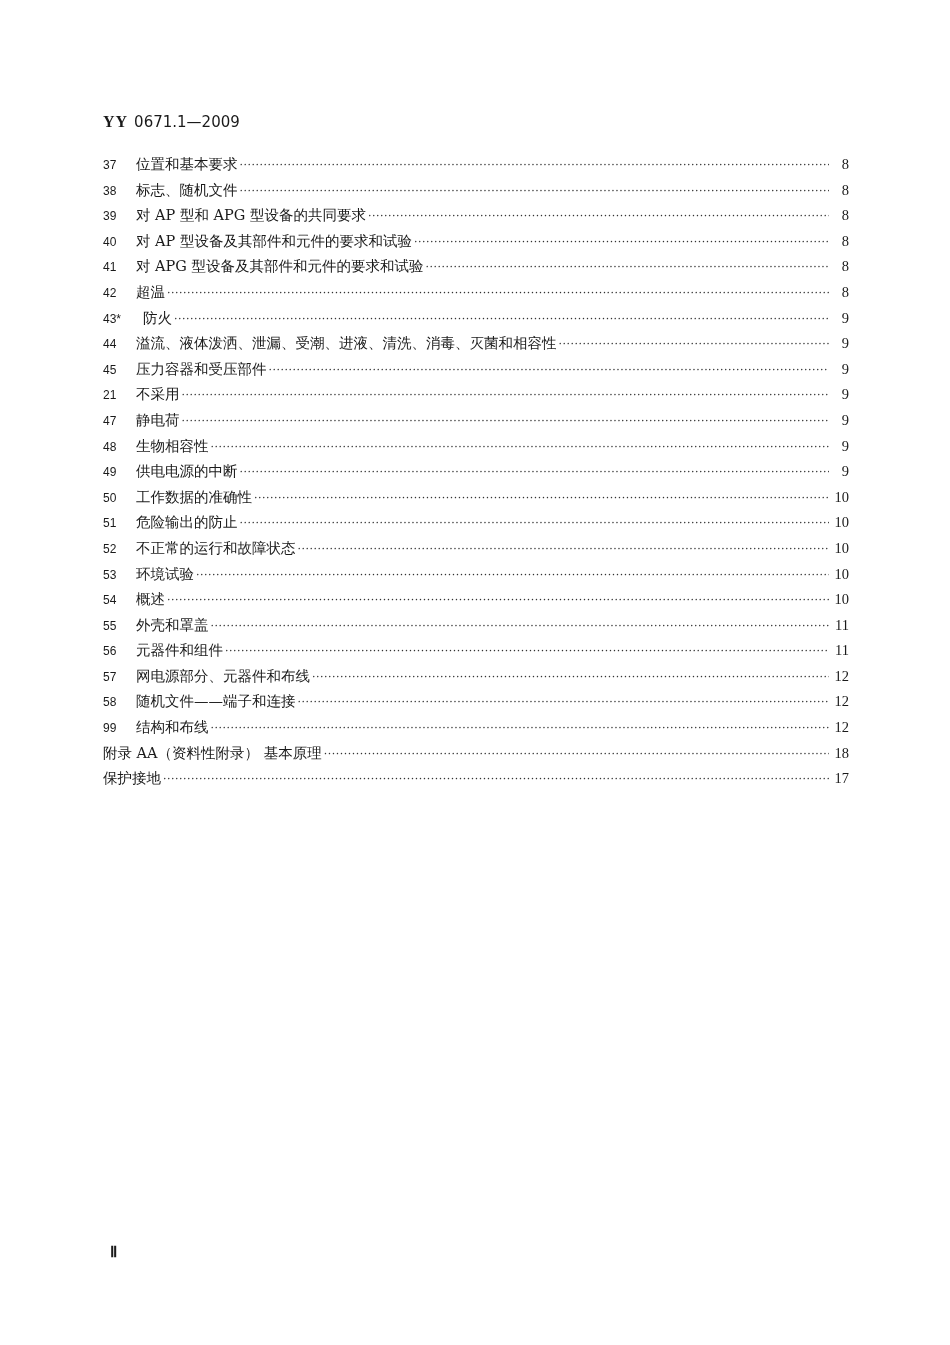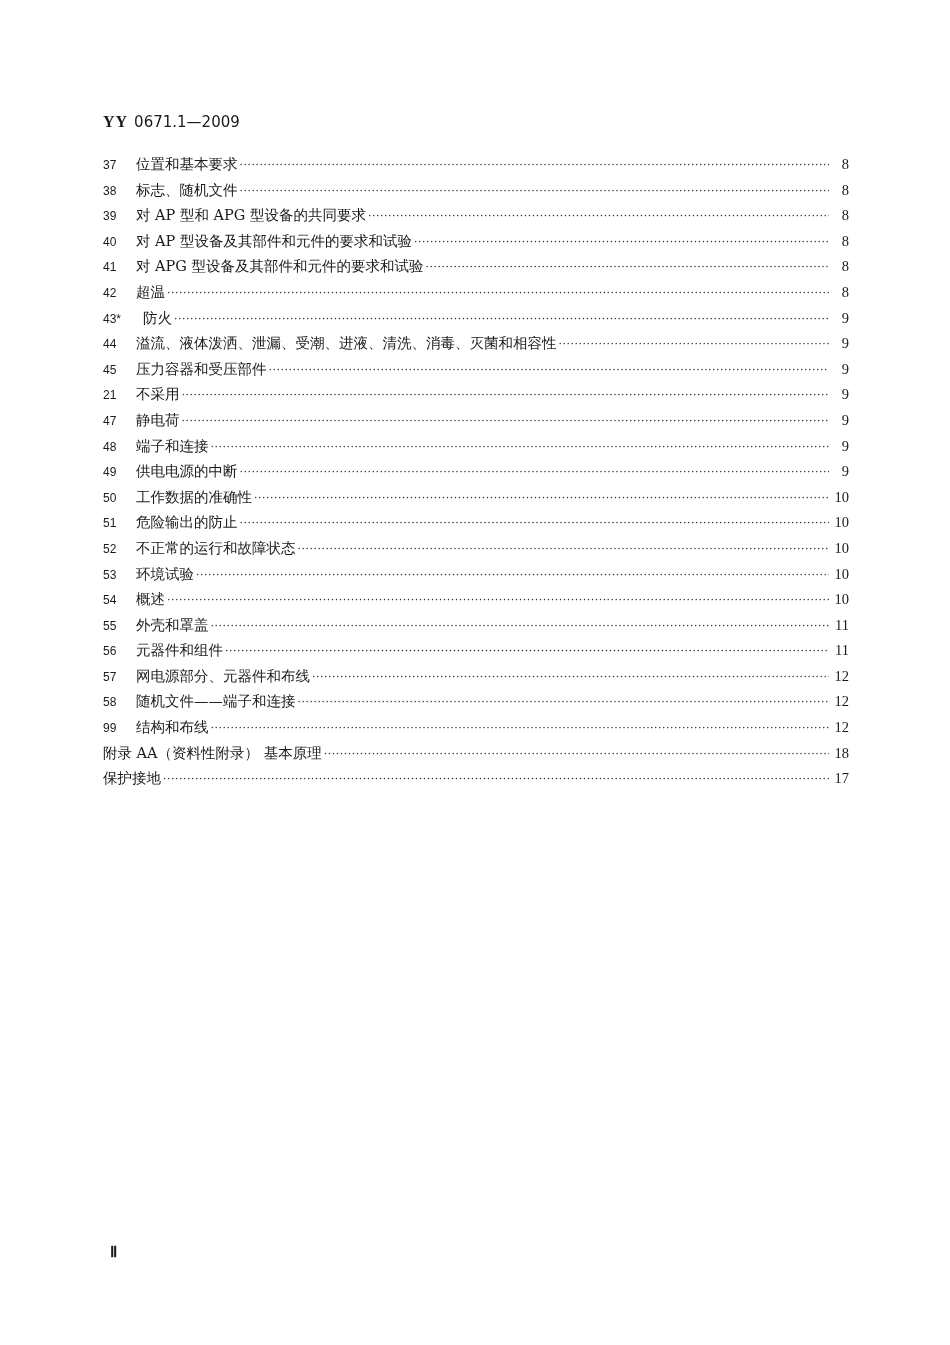--- a/index.html
+++ b/index.html
@@ -106,21 +106,21 @@
       <span class="page">9</span>
     </div>
   <div class="row">
       <span class="num">47</span>
       <span class="title">静电荷</span>
       <span class="dots"></span>
       <span class="page">9</span>
     </div>
   <div class="row">
       <span class="num">48</span>
-      <span class="title">端子和连接</span>
+      <span class="title">生物相容性</span>
       <span class="dots"></span>
       <span class="page">9</span>
     </div>
   <div class="row">
       <span class="num">49</span>
       <span class="title">供电电源的中断</span>
       <span class="dots"></span>
       <span class="page">9</span>
     </div>
   <div class="row">

